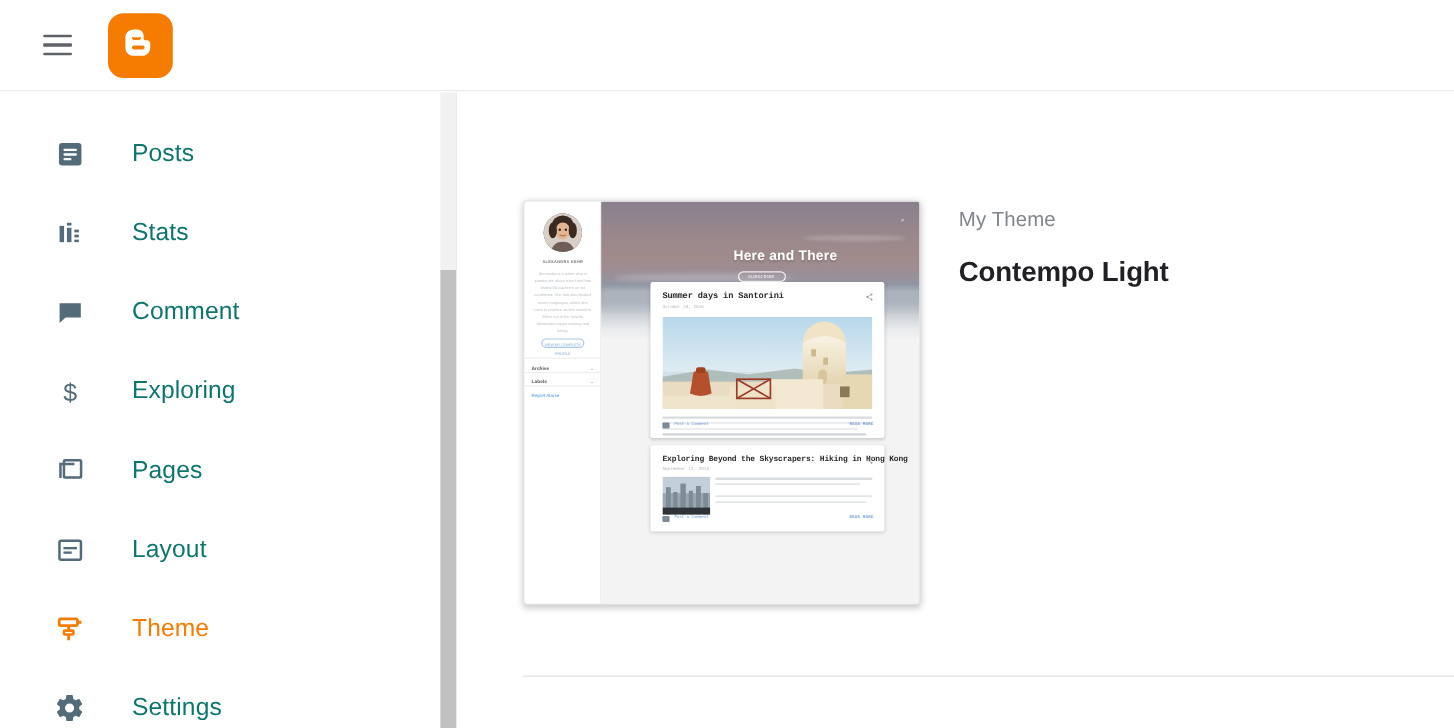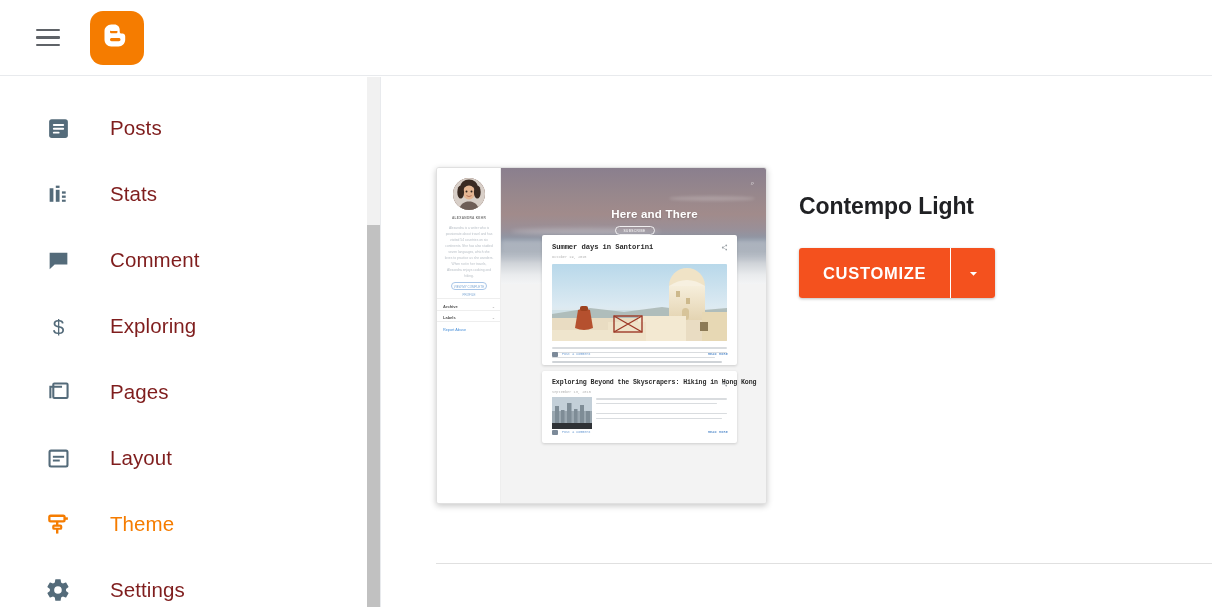--- a/index.html
+++ b/index.html
@@ -52,21 +52,21 @@
     color: #3c4043;
   }
   .nav-ico {
     width: 28px; height: 28px;
     flex: 0 0 28px;
     display: flex; align-items: center; justify-content: center;
   }
   .nav-label {
     margin-left: 38px;
     font-size: 20.5px;
-    color: #7f1d1d;
+    color: #0f766e;
     letter-spacing: .1px;
     white-space: nowrap;
   }
   .nav-item.active .nav-label { color: #f57c00; }
 
   
   #sb-track {
     position: absolute; left: 367px; top: 77px;
     width: 13px; height: 530px; background: #f1f1f1;
   }
@@ -523,26 +523,18 @@
       </div>
       <div class="pvc-footer">
         <span class="pvc-cmt-ico"></span>
         <span class="pvc-cmt">Post a Comment</span>
         <span class="pvc-more">READ MORE</span>
       </div>
     </div>
   </div>
 
   <div id="info">
+    <div id="my-theme-label">My Theme</div>
     <div id="theme-name">Contempo Light</div>
-    <div id="cust-group">
-      <button id="cust-btn">CUSTOMIZE</button>
-      <span id="cust-sep"></span>
-      <button id="cust-arrow">
-        <svg width="17" height="17" viewBox="0 0 24 24">
-          <path d="M7 10l5 5 5-5z" fill="#fff"></path>
-        </svg>
-      </button>
-    </div>
   </div>
 
   <div id="hdivider"></div>
 </div>
 
 </body></html>

